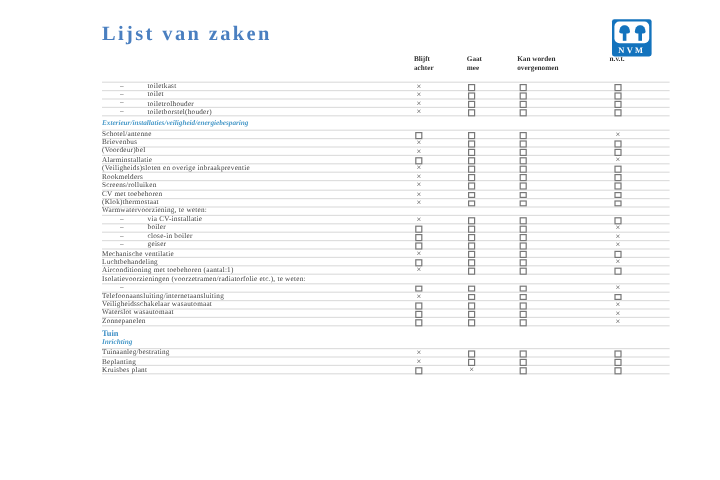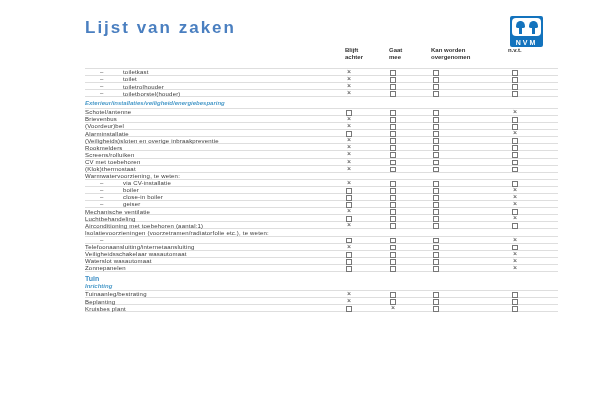--- a/index.html
+++ b/index.html
@@ -1,18 +1,18 @@
 <!DOCTYPE html>
 <html><head>
 <meta charset="utf-8">
 <style>
   html,body { margin:0; padding:0; background:#fff; }
   .page {
     position:relative; width:600px; height:340px; overflow:hidden;
-    background:#ffffff; font-family:Liberation Sans, sans-serif;
+    background:#ffffff; font-family:Liberation Serif, serif;
     color:#3b3b3b;
   }
   
   .title {
     position:absolute; left:85px; top:18px; margin:0;
     font-size:17px; font-weight:bold; letter-spacing:2px; color:#4a7fc0;
   }
   
   .nvm-logo { position:absolute; left:510px; top:16px; width:33px; height:31px; background:#1373bd; border-radius:2px; }
   .nvm-logo .logo-top { position:absolute; left:2px; top:2px; right:2px; height:18px; background:#ffffff; border-radius:4px; }

